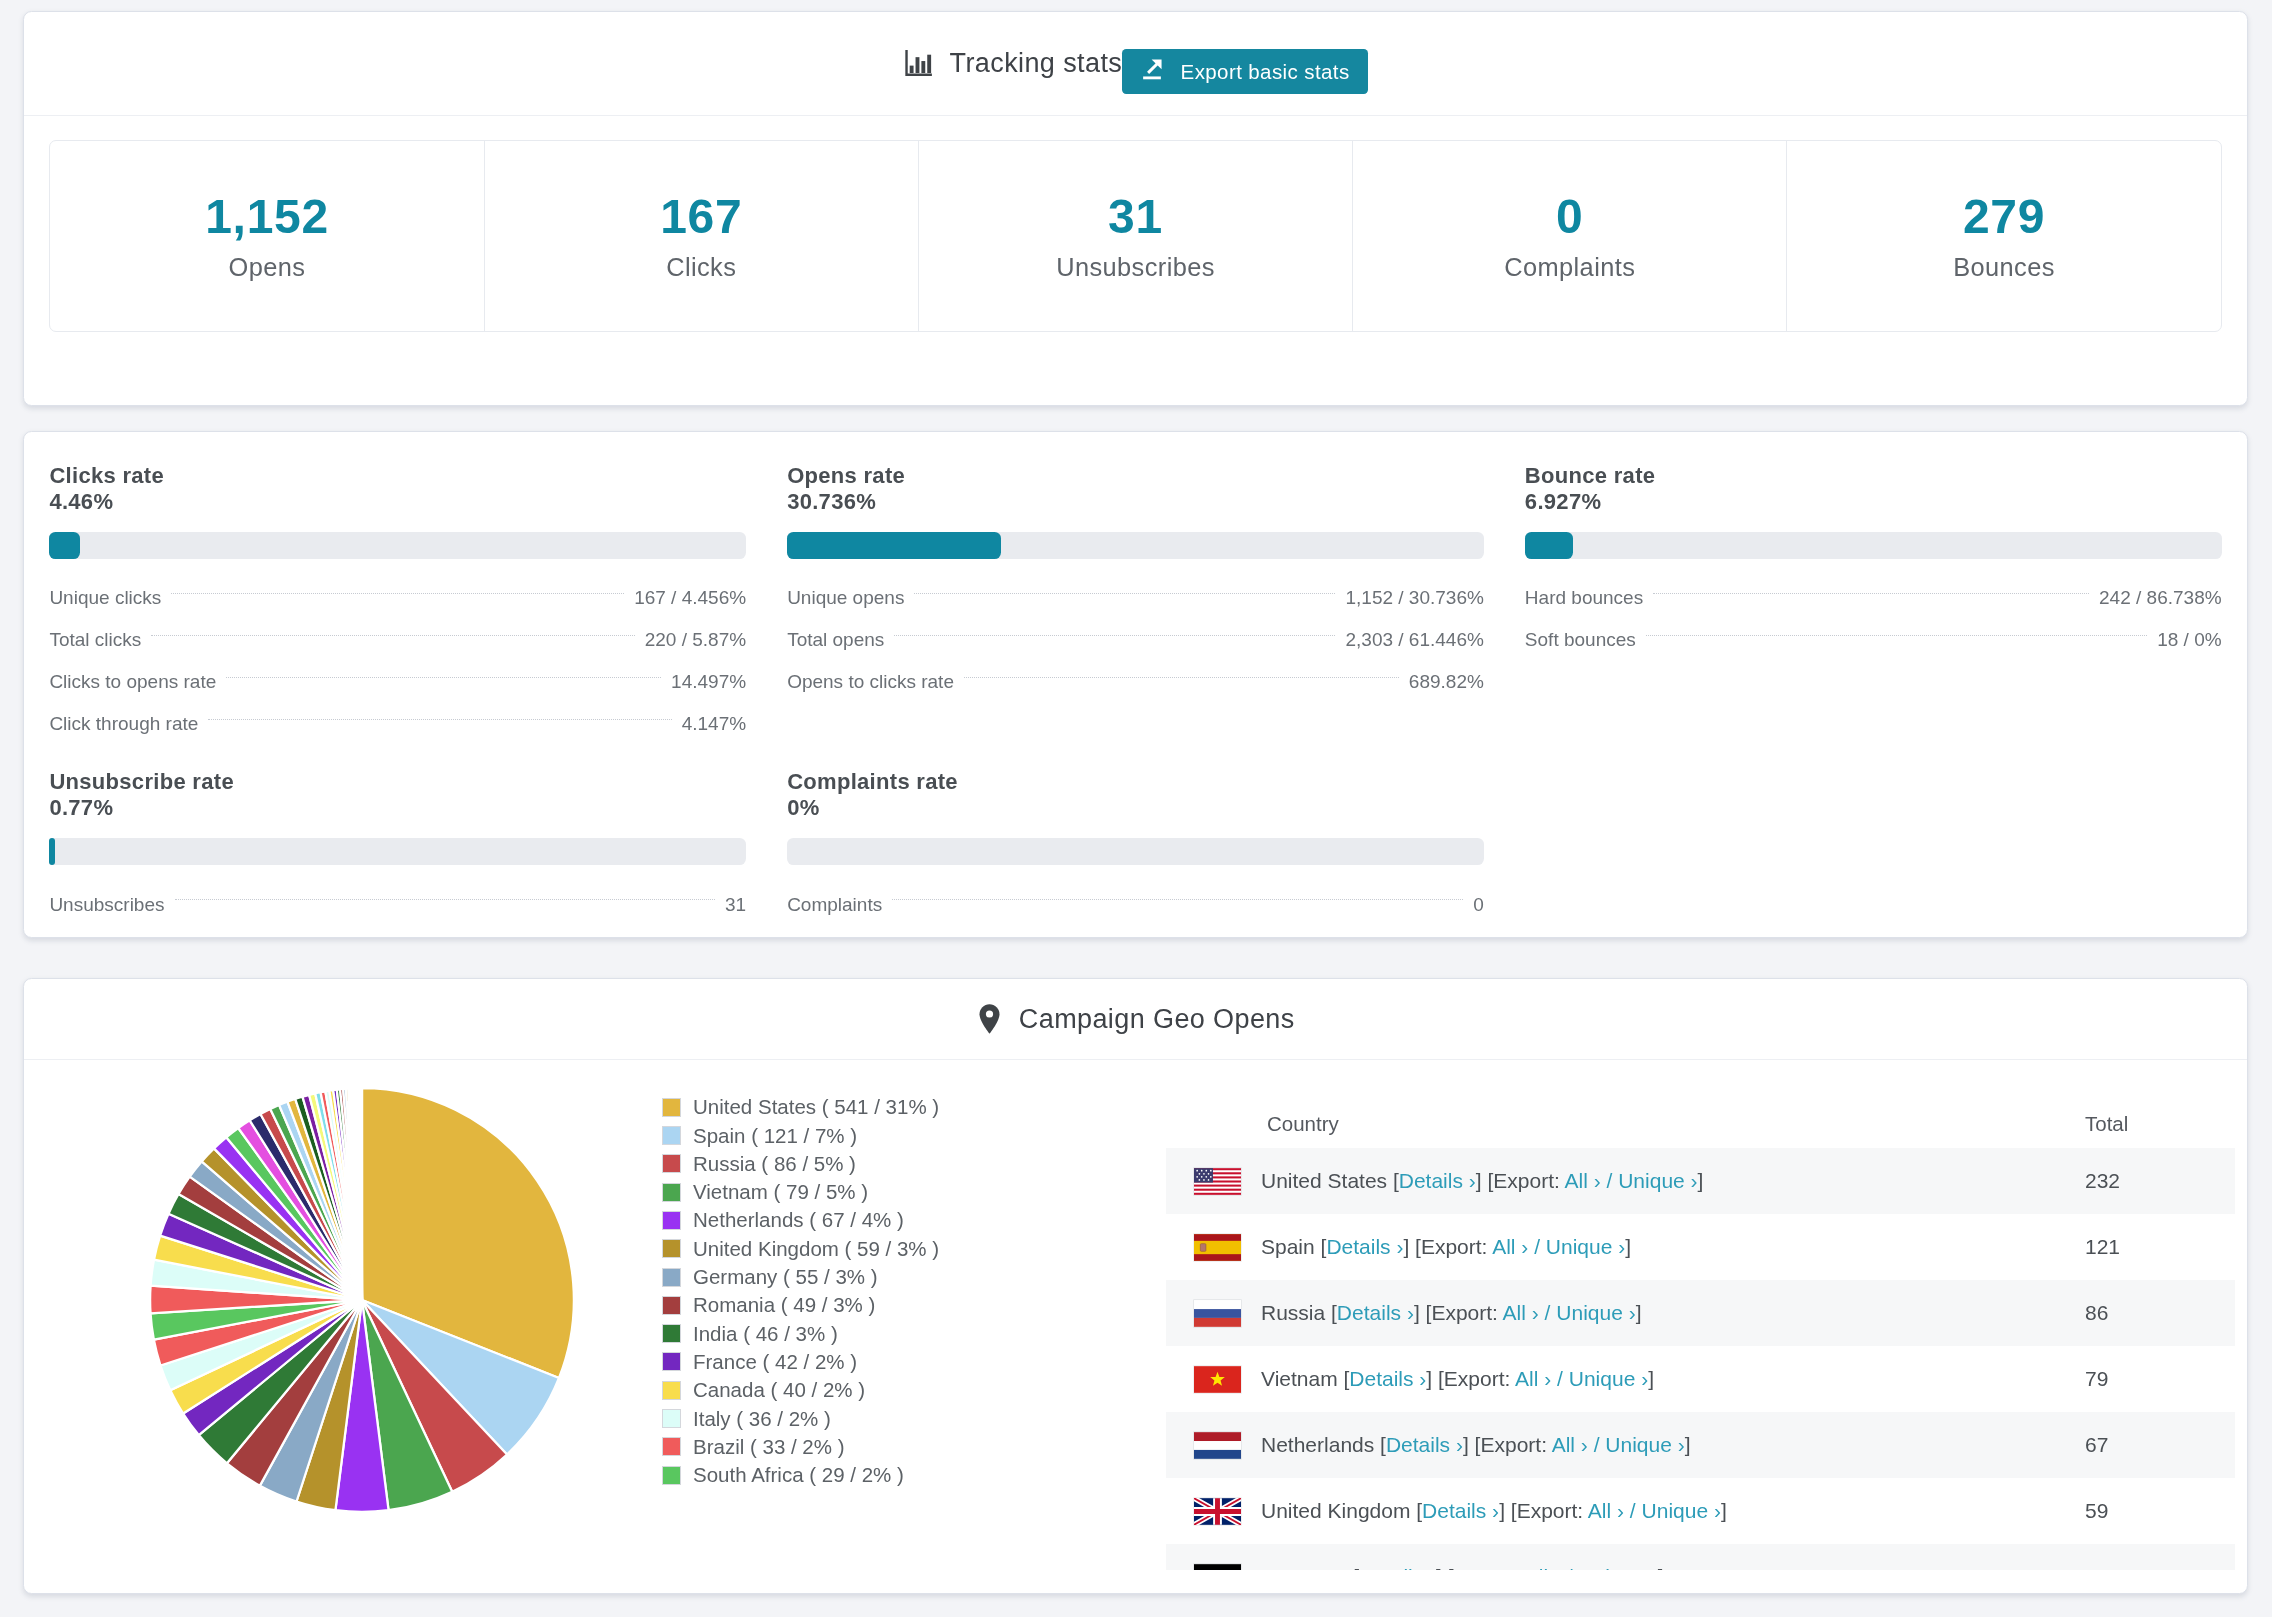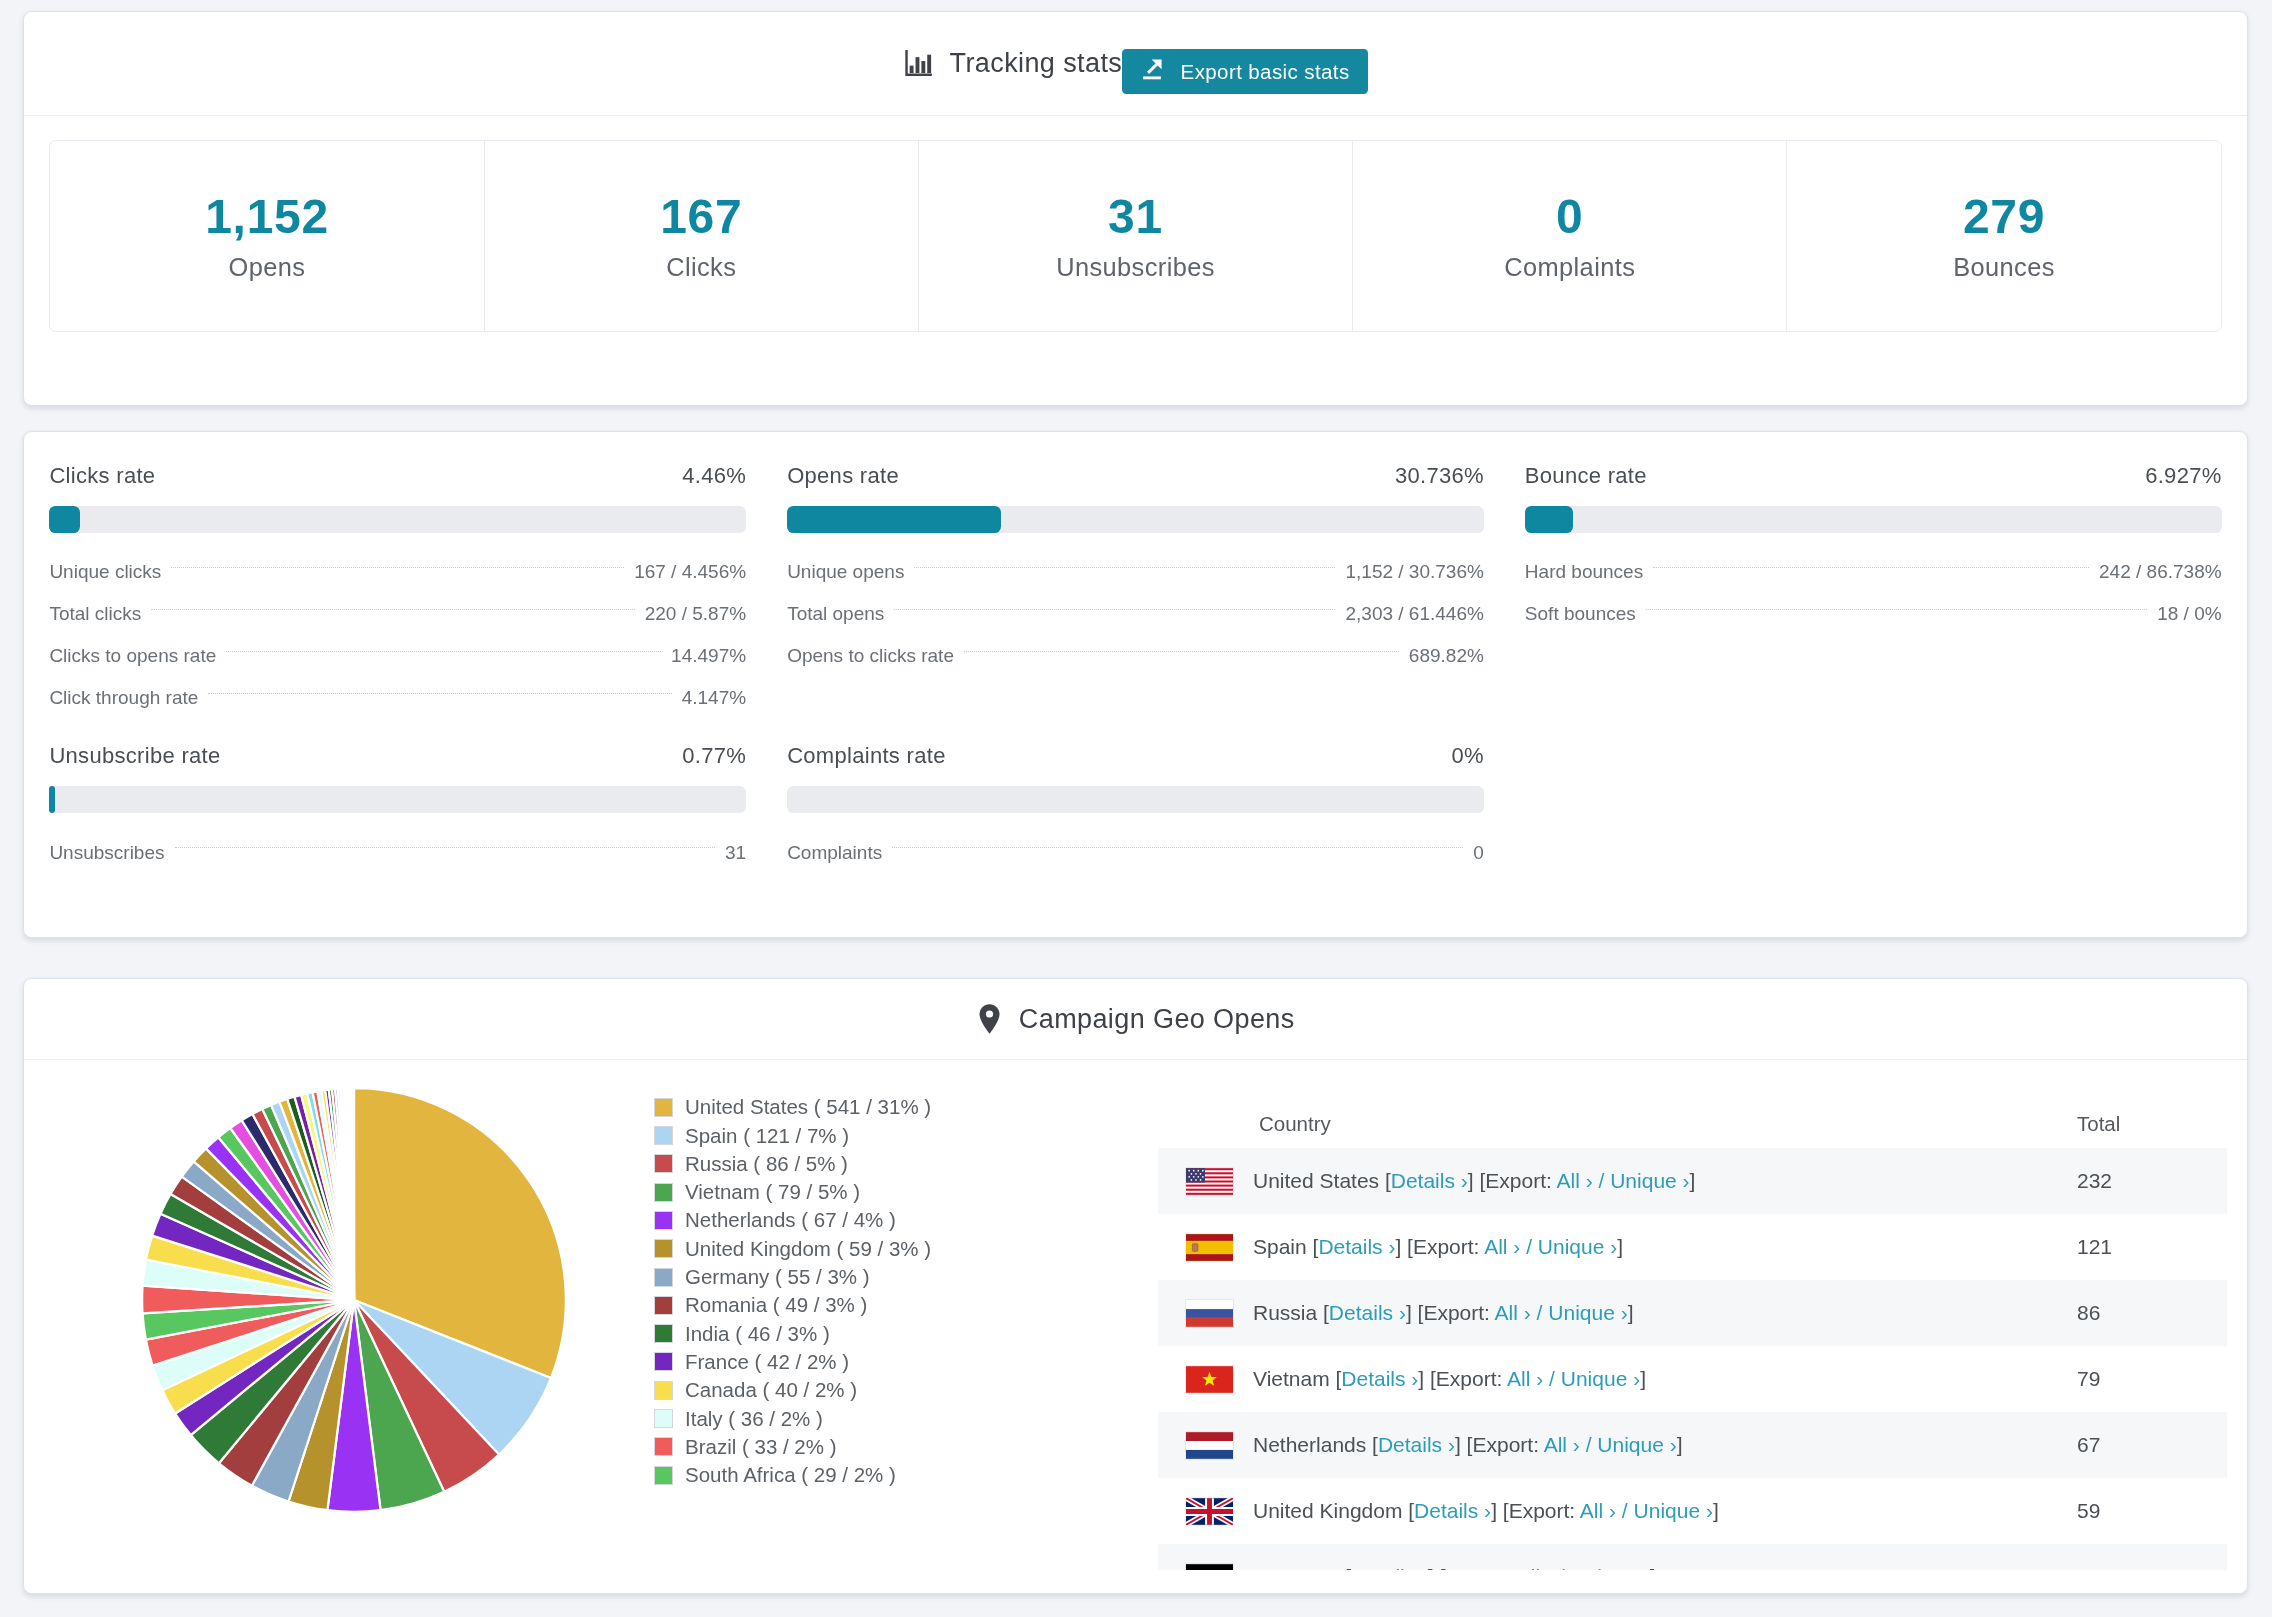--- a/index.html
+++ b/index.html
@@ -41,31 +41,31 @@
   .sum-box:last-child{border-right:none;}
   .sum-value{font-size:48px;font-weight:bold;color:#0F87A1;letter-spacing:0.7px;}
   .sum-label{font-size:25.4px;color:#5f646a;margin-top:8.5px;letter-spacing:0.4px;}
 
   
   .rates-grid{
     display:grid;grid-template-columns:repeat(3,1fr);
     column-gap:41px;row-gap:24px;padding:31px 25.4px 0;
   }
   .rate-head{display:flex;justify-content:space-between;align-items:baseline;
-    font-size:22px;font-weight:normal;color:#494e53;letter-spacing:0.3px;}
+    font-size:22px;font-weight:bold;color:#494e53;letter-spacing:0.3px;flex-direction:column;}
   .bar{margin-top:17px;height:27px;background:#E9EBEF;border-radius:6.4px;}
   .bar-fill{height:100%;background:#0F87A1;border-radius:6.4px;}
   .rate-rows{margin-top:18.4px;}
   .stat-row{display:flex;align-items:center;font-size:19px;color:#6b7076;padding:10px 0;}
   .stat-lbl{white-space:nowrap;}
   .leader{flex:1;border-bottom:1.4px dotted #c7cbd2;margin:0 10px;transform:translateY(-5px);}
   .stat-val{white-space:nowrap;}
 
   
-  .geo-content{position:relative;height:534px;}
+  .geo-content{position:relative;height:534px;margin-left:8px;}
   #pie{position:absolute;left:104px;top:14px;width:452px;height:452px;}
   #legend{position:absolute;left:630px;top:37px;display:flex;flex-direction:column;gap:7.8px;}
   .legend-item{display:flex;align-items:center;gap:12px;font-size:20.5px;color:#5c6166;height:20.5px;}
   .swatch{width:19px;height:19px;border:1.4px solid #d4d7dc;box-sizing:border-box;flex:none;}
 
   .geo-table{position:absolute;left:1134px;top:39px;width:1069px;}
   .geo-thead{display:flex;align-items:center;height:49px;font-size:20.5px;color:#55595f;}
   .th-country{flex:1;padding-left:101px;}
   .th-total{width:150px;}
   #geo-tbody{height:422px;overflow:hidden;}

